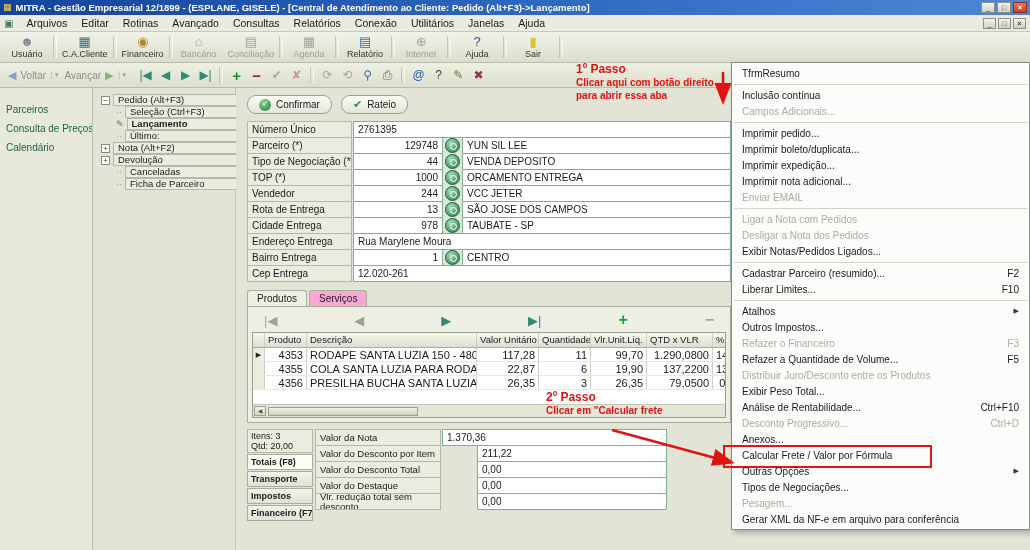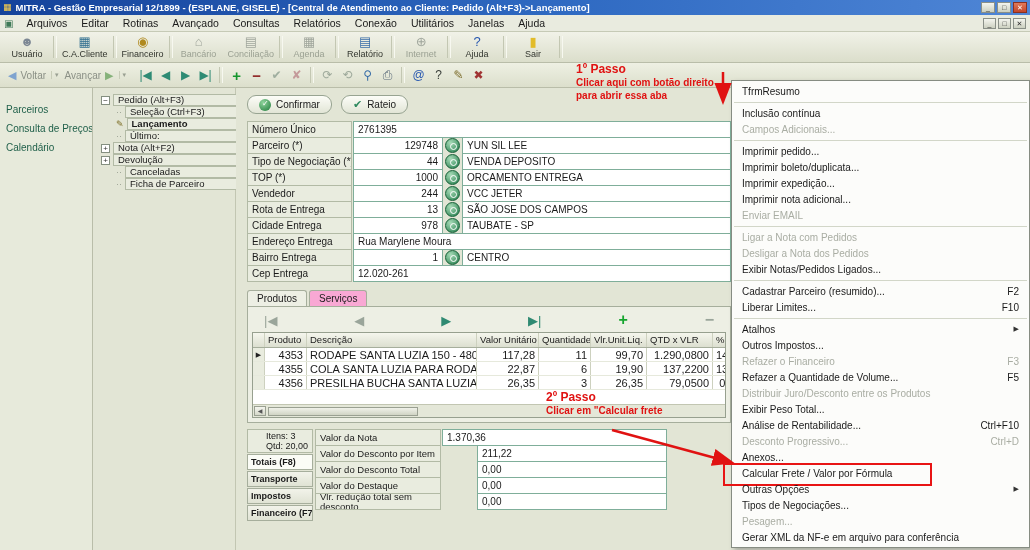--- a/index.html
+++ b/index.html
@@ -102,32 +102,32 @@
 .ghead .i4{width:56px;}.ghead .i5{width:66px;}.ghead .i6{width:44px;}
 .gbody{min-height:56px;}
 .hscroll{height:13px;background:#e4e7d8;border-top:1px solid #c2c6b2;display:flex;align-items:center;gap:2px;padding:1px;}
 .hs-btn{width:12px;height:10px;background:linear-gradient(#f4f5ee,#d5d8c9);border:1px solid #9aa092;font-size:6px;line-height:9px;text-align:center;color:#555;}
 .hs-btn::before{content:"\25C0";}
 .hs-thumb{width:150px;height:9px;background:linear-gradient(#f0f1e9,#d0d4c4);border:1px solid #9aa092;}
 
 
 .totals{display:flex;margin-top:6px;gap:2px;}
 .totals-left{width:66px;}
-.sumbox{border:1px solid #b2baa5;background:#e9ecdf;padding:1px 18px;}
+.sumbox{border:1px solid #b2baa5;background:#e9ecdf;padding:1px 3px;}
 .sumline{font-size:9px;line-height:10px;white-space:nowrap;}
 .tot-btn{font-size:9px;border:1px solid #a6ae9c;background:linear-gradient(#f2f3ea,#e0e3d4);padding:2px 3px;margin-top:1px;white-space:nowrap;overflow:hidden;cursor:default;font-weight:bold;}
 .tot-btn.active{background:#fbfcf6;}
 .totals-fields{width:352px;}
 .trow{display:flex;height:17px;}
 .trow+.trow{margin-top:-1px;gap:35px;}
 .tlabel{flex:0 0 126px;background:#e9ecdf;border:1px solid #b2baa5;font-size:9.5px;line-height:10px;display:flex;align-items:center;padding:0 4px;overflow:hidden;}
 .tvalue{flex:1;margin-left:1px;background:#fff;border:1px solid #7fae9a;font-size:10px;display:flex;align-items:center;padding:0 4px;}
 
 
-.context-menu{position:absolute;left:731px;top:80px;width:299px;background:#fcfcfa;border:1px solid #868c82;box-shadow:3px 3px 5px rgba(60,60,60,.35);padding:2px 0;z-index:20;}
+.context-menu{position:absolute;left:731px;top:62px;width:299px;background:#fcfcfa;border:1px solid #868c82;box-shadow:3px 3px 5px rgba(60,60,60,.35);padding:2px 0;z-index:20;}
 .cm-item{display:flex;align-items:center;height:16px;padding:0 10px;font-size:10px;position:relative;white-space:nowrap;cursor:default;}
 .cm-label{flex:1;overflow:hidden;}
 .cm-shortcut{margin-left:10px;}
 .cm-item.disabled{color:#a9ada3;}
 .cm-item.separator{height:6px;padding:0 2px;}
 .cm-item.separator::before{content:"";flex:1;height:1px;background:#d2d6c8;}
 .cm-item.submenu::after{content:"\25B6";font-size:7px;color:#333;margin-left:6px;}
 .cm-item.highlight::before{content:"";position:absolute;left:-9px;top:-2px;width:205px;height:19px;border:2px solid #e81414;pointer-events:none;}
 
 

